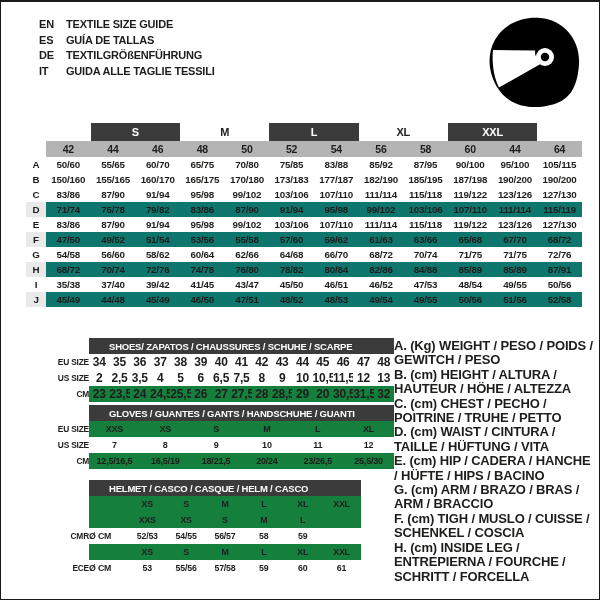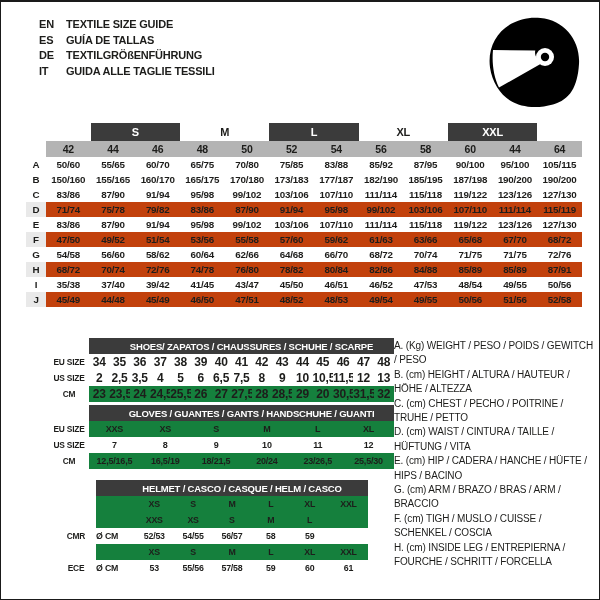--- a/index.html
+++ b/index.html
@@ -23,43 +23,43 @@
     padding:0; height:15px; text-align:center;
     font-size:9.8px; font-weight:700; letter-spacing:-0.2px; white-space:nowrap; overflow:hidden;
   }
   .main-table .corner, .main-table .letter { width:20px; }
   .main-table tr[data-name="size-group-row"] td { height:18px; font-size:11px; }
   .grp-dark { background:#3b3b3b; color:#fff; }
   .grp-light { background:#fff; color:#1d1d1b; }
   .grp-blank { background:#fff; }
   .main-table .num { background:#b4b4b4; }
   .main-table tr[data-name="size-number-row"] td { height:16px; font-size:10.5px; }
-  .main-table tr.striped td { background:#c2410c; }
+  .main-table tr.striped td { background:#0f766e; }
   .main-table tr.striped td.letter { background:#e9e9e9; }
   
   .bottom-table { position:absolute; border-collapse:collapse; table-layout:fixed; }
   .bottom-table td, .bottom-table th {
     padding:0; height:16px; text-align:center; font-size:8.8px; font-weight:700;
     letter-spacing:-0.2px; white-space:nowrap; overflow:hidden; color:#1d1d1b;
   }
-  .bottom-table .lbl { width:40px; text-align:center; font-size:8.4px; }
+  .bottom-table .lbl { width:40px; text-align:right; font-size:8.4px; }
   .bottom-table .bar {
-    background:#3b3b3b; color:#fff; text-align:center; padding-left:20px;
+    background:#3b3b3b; color:#fff; text-align:left; padding-left:20px;
     font-size:9.5px; height:15px; font-weight:700;
   }
   .bottom-table tr.striped td:not(.lbl) { background:#15803d; }
   .bottom-table .unit { text-align:left; }
   .shoes-pos  { top:336px; left:48px; width:345px; }
   .gloves-pos { top:403px; left:48px; width:345px; }
-  .helmet-pos { top:478px; left:48px; width:312px;margin-left:7px; }
+  .helmet-pos { top:478px; left:48px; width:312px; }
   .shoes-pos td { font-size:12px; }
   .gloves-pos td { font-size:9px; }
   
   .legend { position:absolute; top:337px; left:393px; width:201px; }
-  .legend-item { font-size:10px; font-weight:400; line-height:14.4px; letter-spacing:-0.15px; }
+  .legend-item { font-size:13px; font-weight:700; line-height:14.4px; letter-spacing:-0.15px; }
 </style>
 </head>
 <body>
 
 <div class="page" data-name="textile-size-guide-sheet">
 
   <div class="langs" data-name="language-list">
       <div class="lang-row" data-name="language-row-en">
         <span class="lang-code" data-name="language-code">EN</span>
         <span data-name="language-title">TEXTILE SIZE GUIDE</span>

